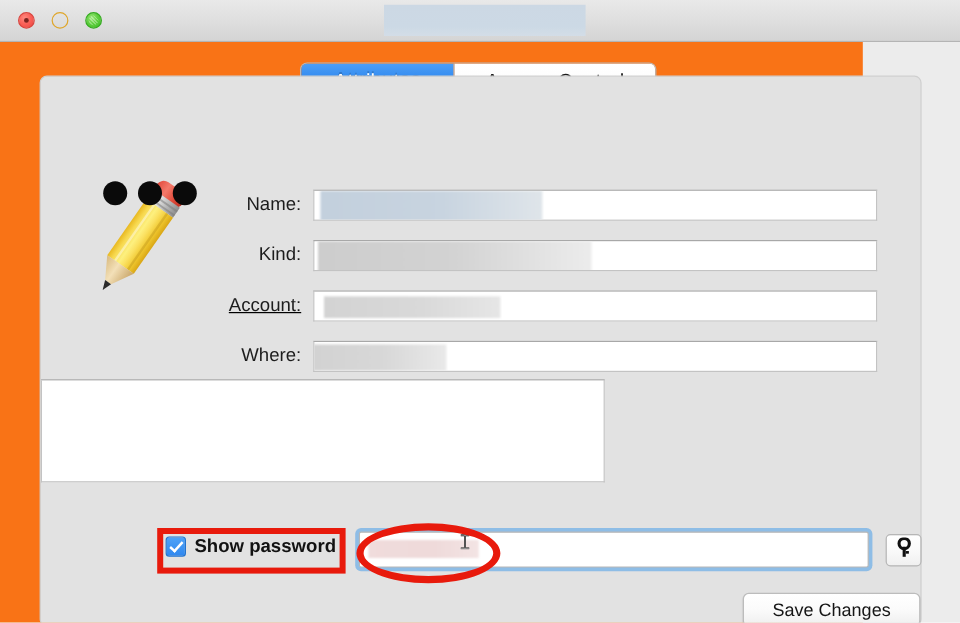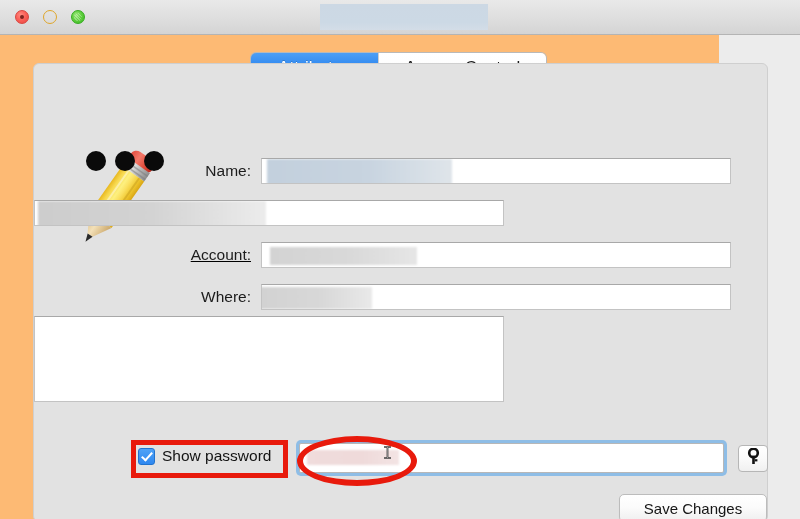--- a/index.html
+++ b/index.html
@@ -68,21 +68,21 @@
     background: linear-gradient(to bottom, #ccd8e4 0%, #ccd9e5 70%, #d3dde7 100%);
     filter: blur(0.6px);
   }
 
   
   .window-body {
     position: absolute;
     left: 0; top: 35px;
     width: 719px;
     height: 484px;
-    background: #fdba74;
+    background: #f97316;
   }
 
   
   .tabbar {
     position: absolute;
     left: 251px;
     top: 18px;
     height: 30px;
     display: flex;
     border-radius: 5px;
@@ -209,22 +209,23 @@
     width: 470px;
     height: 86px;
   }
 
   
   .showpw-row {
     position: absolute;
     left: 104px;
     top: 383px;
     display: flex;
-    align-items: center;
+    align-items: flex-start;
     gap: 7px;
+    font-weight: bold;
   }
   .checkbox {
     width: 17px;
     height: 17px;
     border-radius: 3px;
     background: linear-gradient(to bottom, #4fa2f6 0%, #2f88f0 100%);
     border: 1px solid #2173cf;
     position: relative;
     box-sizing: border-box;
     flex: none;
@@ -414,20 +415,21 @@
       <div class="form">
 
         <div class="row" style="top:94px;">
           <div class="lbl">Name:</div>
           <div class="field field-sm">
             <div class="redact redact-name"></div>
           </div>
         </div>
 
         <div class="row" style="top:136px;">
+          <div class="lbl">Kind:</div>
           <div class="field field-sm">
             <div class="redact redact-kind"></div>
           </div>
         </div>
 
         <div class="row" style="top:178px;text-decoration:underline;">
           <div class="lbl">Account:</div>
           <div class="field field-sm">
             <div class="redact redact-account"></div>
           </div>

